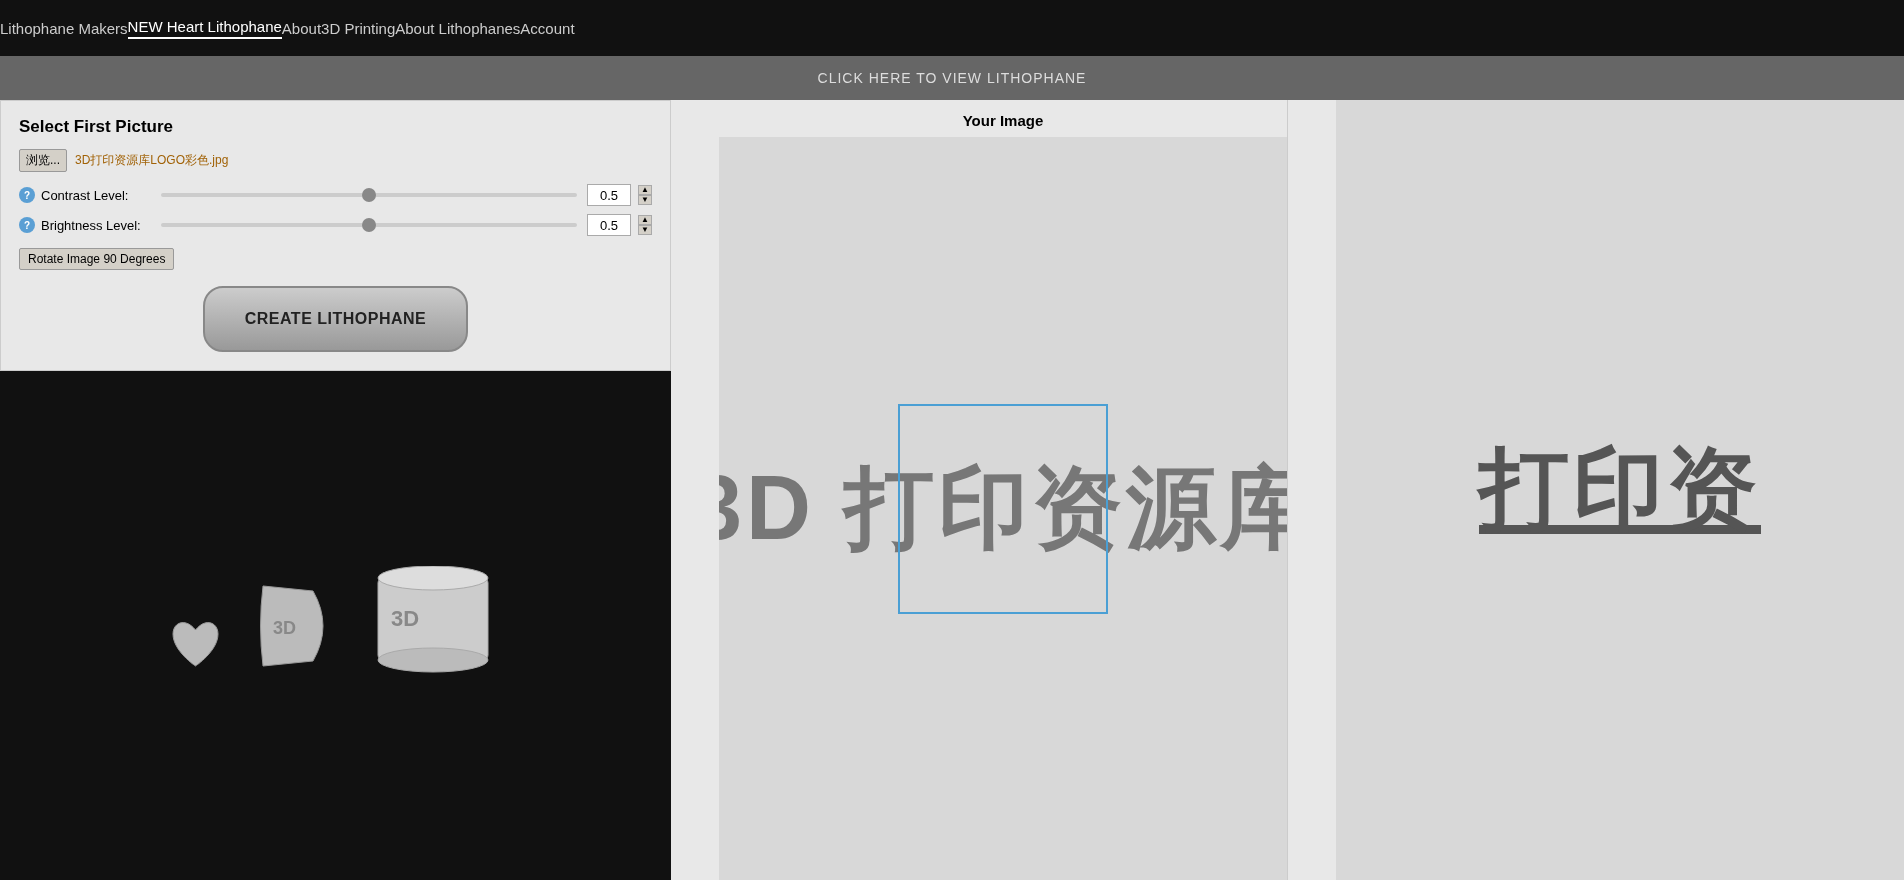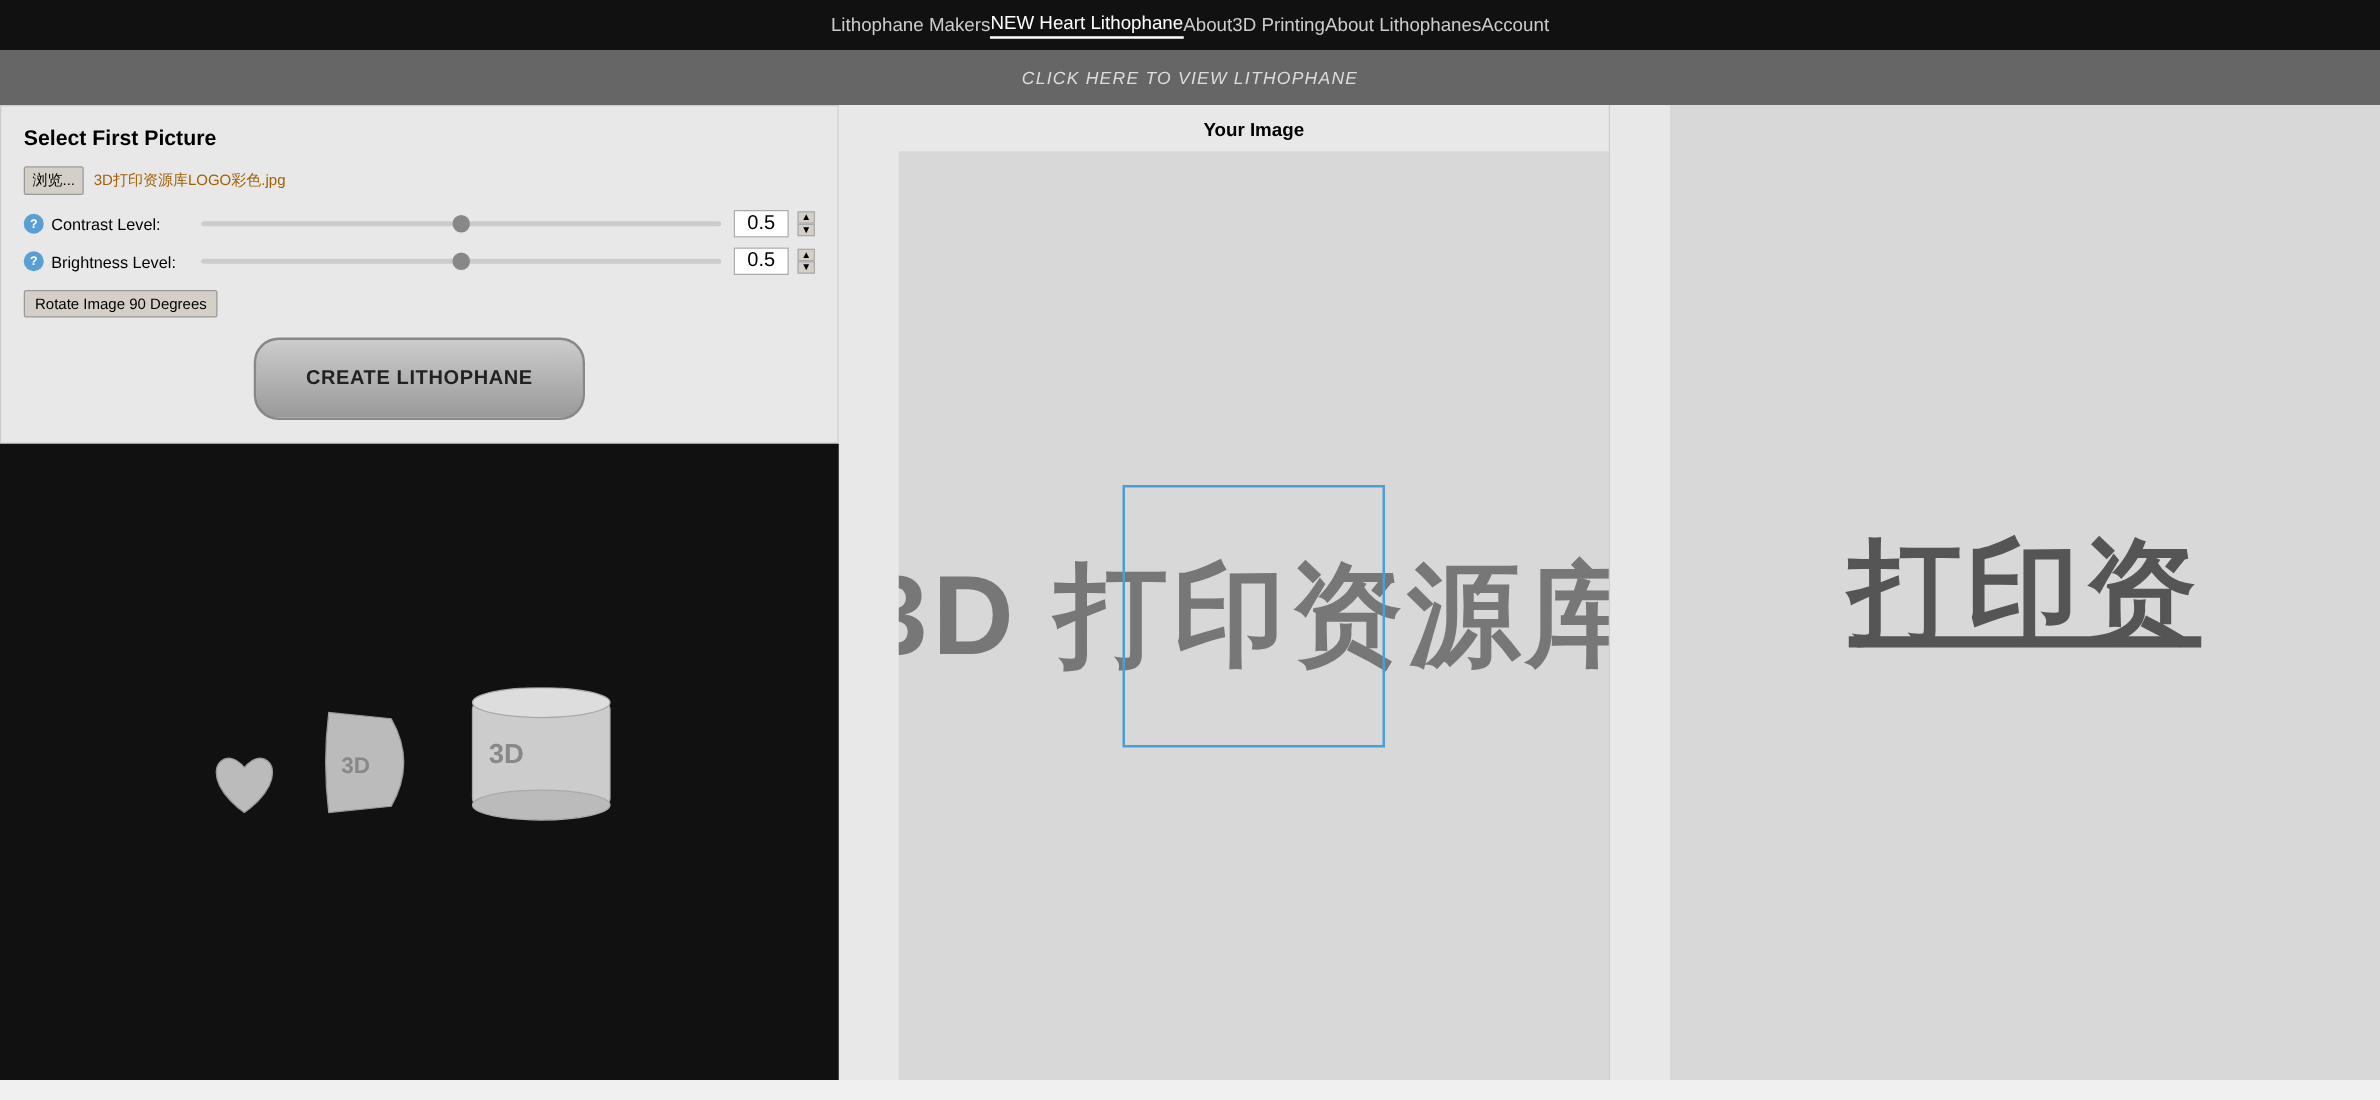--- a/index.html
+++ b/index.html
@@ -1,24 +1,24 @@
 <!DOCTYPE html>
 <html><head>
   <meta charset="utf-8">
   <style>
     * { margin: 0; padding: 0; box-sizing: border-box; }
     body { font-family: Arial, sans-serif; background: #f0f0f0; width: 1904px; min-height: 880px; overflow-x: hidden; }
 
     
     nav {
       background: #111;
-      height: 40px;
-      display: flex;
-      align-items: center;
-      justify-content: center;
+      height: 56px;
+      display: flex;
+      align-items: center;
+      justify-content: flex-start;
     }
     nav a {
       color: #ccc;
       text-decoration: none;
       font-size: 15px;
       cursor: pointer;
     }
     nav a.active {
       color: #fff;
       border-bottom: 2px solid #fff;
@@ -26,21 +26,20 @@
     }
 
     
     .banner {
       background: #666;
       height: 44px;
       display: flex;
       align-items: center;
       justify-content: center;
       cursor: pointer;
-      font-style: italic;
     }
     .banner span {
       color: #ddd;
       font-size: 14px;
       letter-spacing: 1px;
     }
 
     
     .main-layout {
       display: flex;
@@ -136,21 +135,21 @@
       left: 50%;
       transform: translateX(-50%);
       cursor: pointer;
     }
 
     .slider-value-box {
       width: 44px;
       height: 22px;
       border: 1px solid #aaa;
       background: white;
-      font-size: 16px;
+      font-size: 13px;
       text-align: center;
       display: flex;
       align-items: center;
       justify-content: center;
       position: relative;
     }
 
     .spinner-btn {
       display: flex;
       flex-direction: column;

